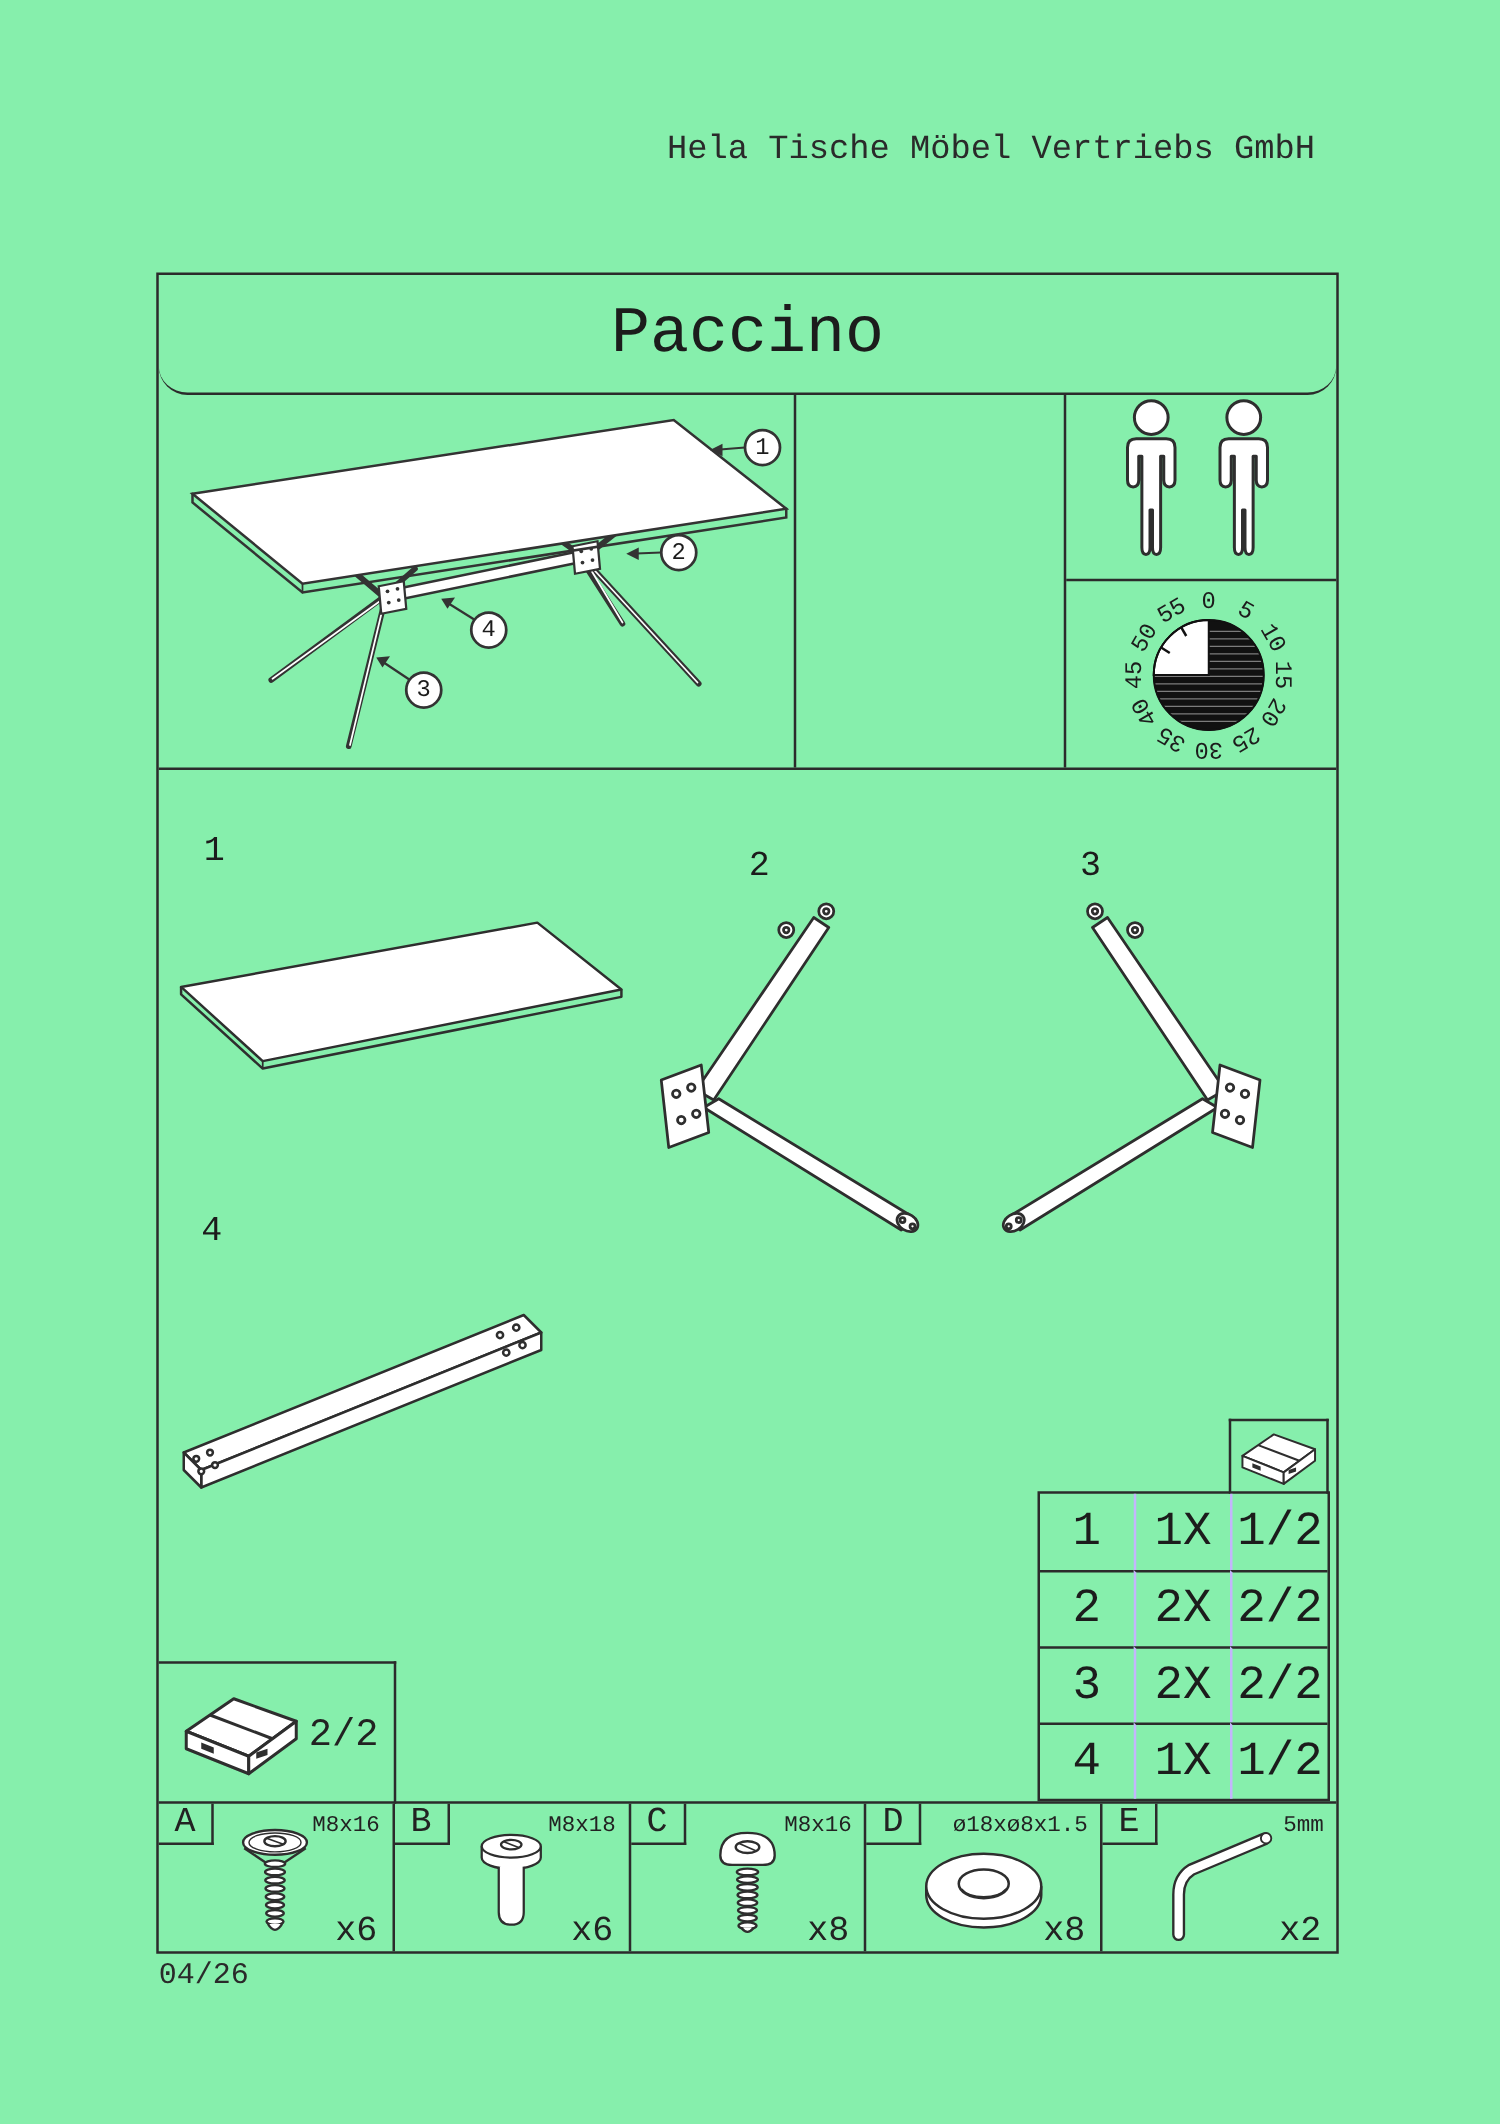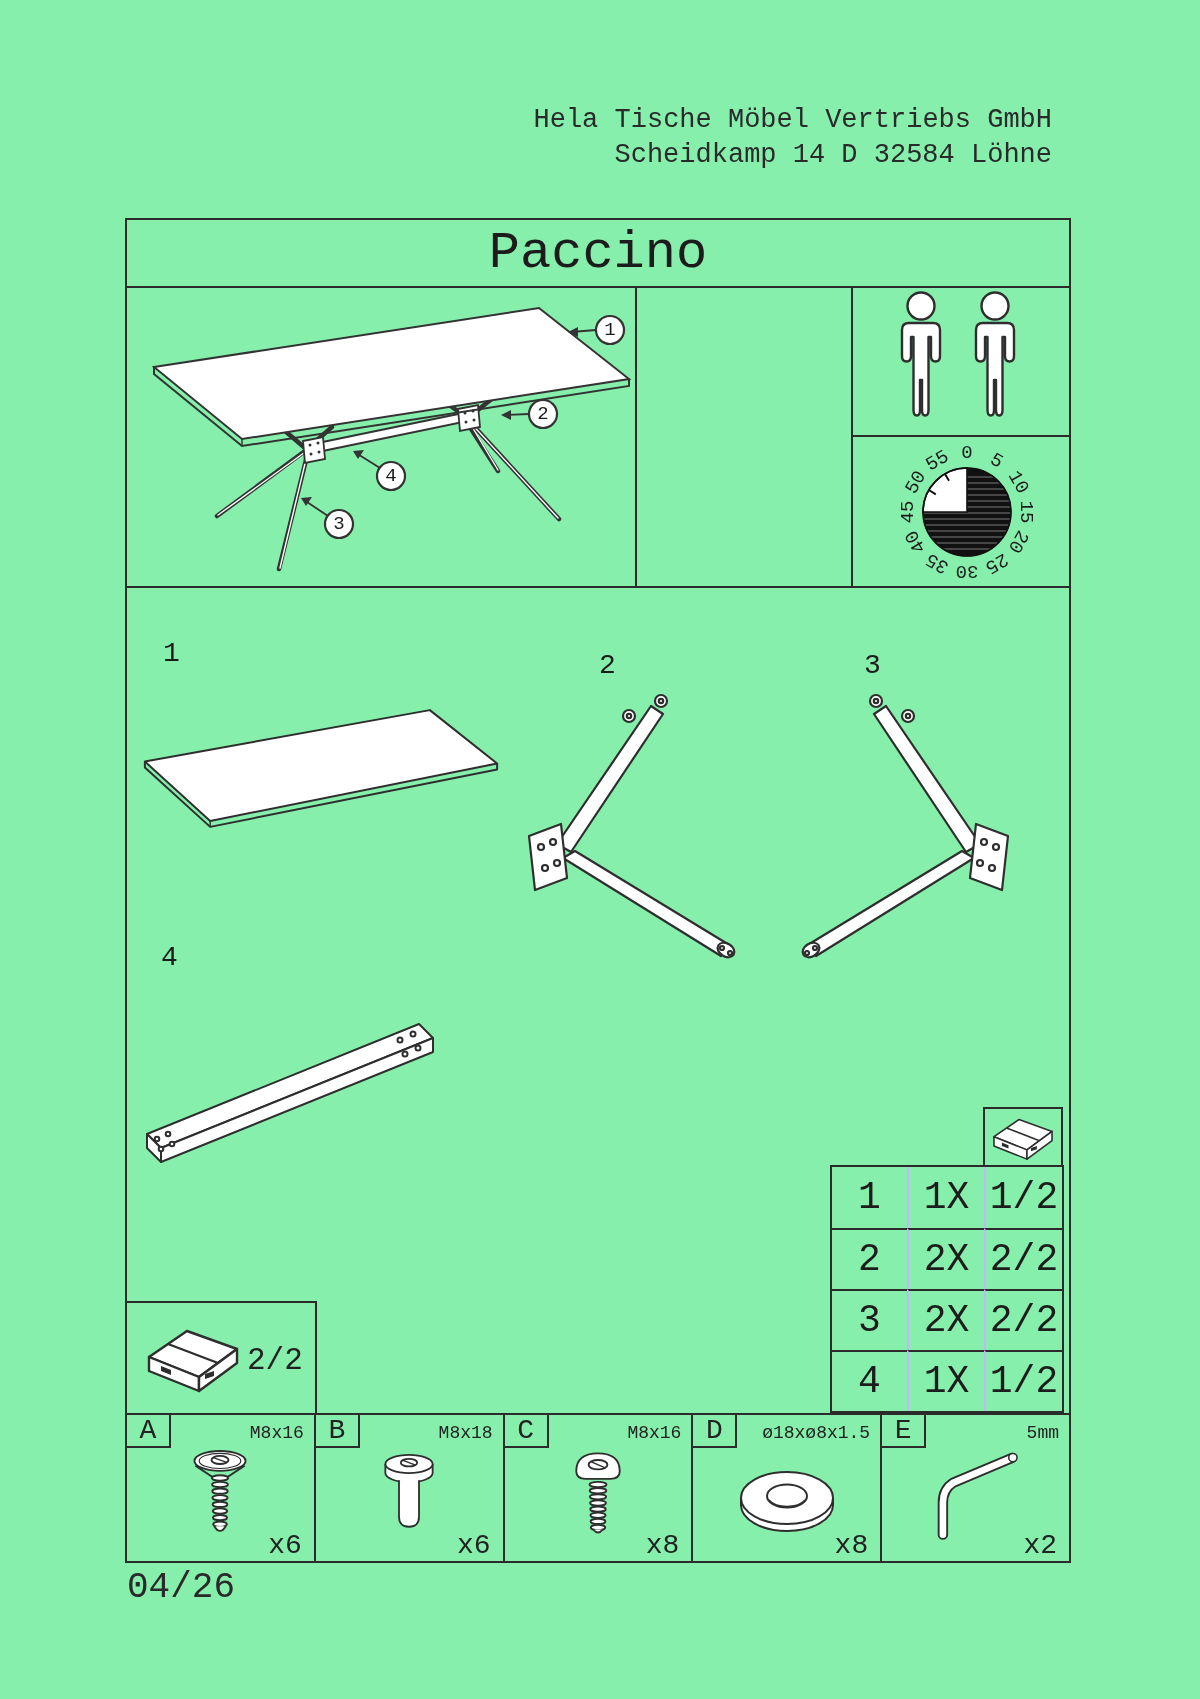--- a/index.html
+++ b/index.html
@@ -7,22 +7,22 @@
     position:relative;width:1200px;height:1699px;background:#86efac;margin:0 auto;
     font-family:Liberation Mono, monospace;color:#222;overflow:hidden;padding-left:24px;
   }
   .page *{box-sizing:border-box;}
   
   .vendor{position:absolute;top:103px;right:172px;text-align:right;
     font-size:27px;line-height:35px;color:#2a2a2a;}
   
   .frame{position:absolute;left:125px;top:218px;width:946px;height:1345px;
     border:2px solid #2b2b2b;display:flex;flex-direction:column;}
-  .title-box{height:68px;border-bottom:2px solid #2b2b2b;display:flex;
-    align-items:center;justify-content:center;font-size:52px;color:#1c1c1c;}
+  .title-box{height:96px;border-bottom:2px solid #2b2b2b;display:flex;
+    align-items:center;justify-content:center;font-size:52px;color:#1c1c1c;border-radius:23px;}
   
   .ov-row{height:298px;display:flex;}
   .ov-draw{width:510px;border-right:2px solid #2b2b2b;position:relative;}
   .ov-empty{flex:1;border-right:2px solid #2b2b2b;}
   .ov-right{width:216px;display:flex;flex-direction:column;}
   .persons{height:149px;border-bottom:2px solid #2b2b2b;}
   .clockbox{flex:1;}
   
   .parts-area{height:827px;position:relative;border-top:2px solid #2b2b2b;}
   .part-label{position:absolute;font-size:28px;color:#1c1c1c;}
@@ -39,21 +39,21 @@
   
   .hw-row{flex:1;border-top:2px solid #2b2b2b;display:flex;}
   .hw-cell{flex:1;position:relative;}
   .hw-cell:not(:last-child){border-right:2px solid #2b2b2b;}
   .hw-tab{position:absolute;left:0;top:0;width:44px;height:33px;
     border-right:2px solid #2b2b2b;border-bottom:2px solid #2b2b2b;
     display:flex;align-items:center;justify-content:center;font-size:28px;}
   .hw-spec{position:absolute;top:8px;right:10px;font-size:18px;margin-left:36px;}
   .hw-qty{position:absolute;bottom:0;right:12px;font-size:28px;}
   .hw-icon{position:absolute;left:50%;top:54%;transform:translate(-50%,-50%);}
-  .footer{position:absolute;left:127px;top:1567px;font-size:36px;color:#2a2a2a;}
+  .footer{position:absolute;left:127px;top:1567px;font-size:24px;color:#2a2a2a;}
   svg{display:block;}
   .abs{position:absolute;}
 </style>
 </head>
 <body>
 
 <div class="page">
 
   <svg width="0" height="0" style="position:absolute">
     <defs>
@@ -87,21 +87,20 @@
         <circle cx="24" cy="161" r="3"></circle>
           <circle cx="36" cy="156" r="3"></circle>
         <circle cx="28" cy="182" r="3"></circle>
           <circle cx="40" cy="177" r="3"></circle>
       </g>
     </defs>
   </svg>
 
   <div class="vendor">
     <div>Hela Tische Möbel Vertriebs GmbH</div>
-    <div>Scheidkamp 14 D 32584 Löhne</div>
   </div>
 
   <div class="frame">
 
     <div class="title-box">Paccino</div>
 
     <div class="ov-row">
       <div class="ov-draw">
         <svg width="510" height="296" viewBox="0 0 510 296">
           <g stroke="#333" stroke-width="2" fill="none" stroke-linecap="round">

